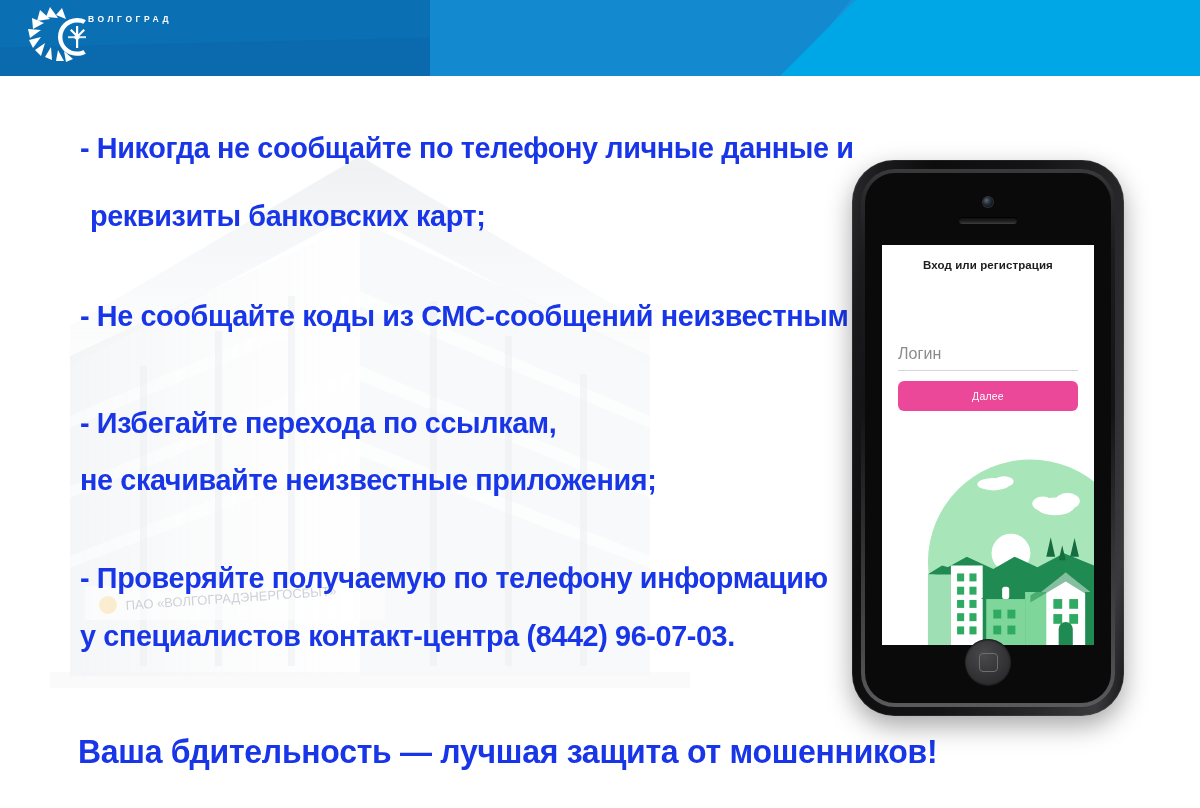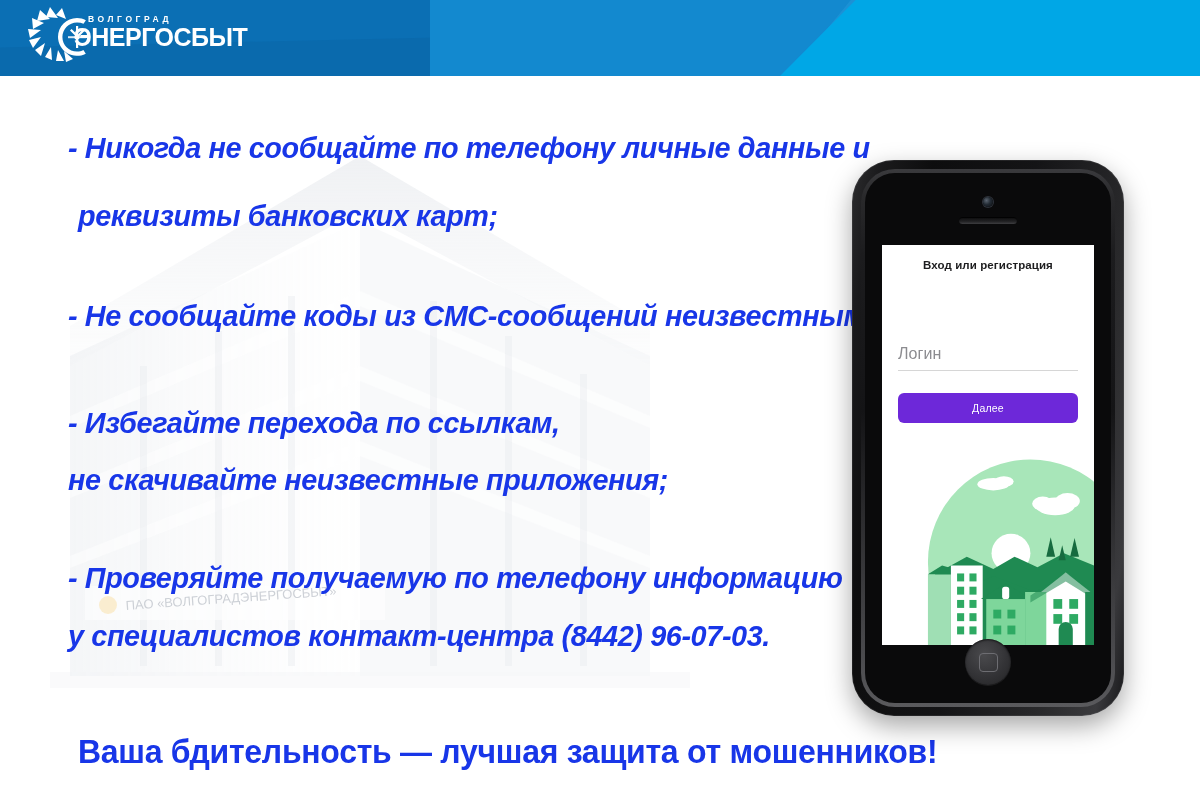--- a/index.html
+++ b/index.html
@@ -90,21 +90,21 @@
   
   #watermark{
     position:absolute;left:0;top:76px;width:1200px;height:660px;
     overflow:hidden;
     opacity:.5;
   }
   #watermark svg{position:absolute;left:30px;top:40px;}
 
   
   #copy{
-    position:absolute;left:0;top:76px;width:880px;height:640px;font-style:italic;
+    position:absolute;left:12px;top:76px;width:880px;height:640px;
   }
   .bullet{
     position:absolute;
     color:#1836e8;
     font-weight:bold;
     font-size:30px;
     line-height:1.45;
     letter-spacing:-0.4px;
     white-space:nowrap;
     font-family:"Liberation Sans",sans-serif;
@@ -192,22 +192,22 @@
   }
   #login-field{
     position:absolute;left:16px;top:100px;right:16px;
     border-bottom:1px solid #d6d6d6;
     padding-bottom:7px;
   }
   #login-placeholder{
     font-size:16px;color:#8c8c90;letter-spacing:.1px;
   }
   #next-btn{
-    position:absolute;left:16px;top:148px;right:16px;height:30px;
-    background:#6d28d9;
+    position:absolute;left:16px;top:136px;right:16px;height:30px;
+    background:#ec4899;
     border-radius:6px;
     display:flex;align-items:center;justify-content:center;text-align:center;
   }
   #next-label{font-size:10.5px;color:#ffffff;letter-spacing:.2px;}
   #illustration{
     position:absolute;left:0;bottom:0;width:100%;height:212px;
   }
   #illustration svg{display:block;width:100%;height:100%;}
 </style>
 </head>
@@ -227,21 +227,20 @@
         <g fill="#ffffff">
           <path d="M44 31c0-10.5 8.5-19 19-19 3.2 0 6.2.8 8.9 2.2l-2.4 3.6A14.6 14.6 0 0 0 63 16.4C54.9 16.4 48.4 23 48.4 31S54.9 45.6 63 45.6c2.3 0 4.5-.5 6.4-1.5l2.4 3.6A19 19 0 0 1 44 31z"></path>
           <path d="M26 4l10 9-13 2zM18 12l12 5-11 6zM14 23l13 1-11 8zM15 34l12-3-8 11zM21 44l10-7-4 13zM31 51l6-10 1 13zM42 55l2-11 6 11zM52 56l-2-11 9 8zM36 1l8 11-12-1zM48 2l4 11-10-4z"></path>
           <circle cx="63" cy="31" r="2.6"></circle>
           <path d="M62 20h2.2v22H62z"></path>
           <path d="M56 24.5l1.6-1.6 6 6-1.6 1.6zM69.4 22.9l1.6 1.6-6 6-1.6-1.6z"></path>
           <path d="M54 30.2h18v2H54z" opacity=".85"></path>
         </g>
       </svg>
       <div class="logo-top">ВОЛГОГРАД</div>
-      <div class="logo-word">ЭНЕРГОСБЫТ</div>
     </div>
 
   </div>
 
   <div id="watermark">
     <svg width="800" height="620" viewBox="0 0 800 620" aria-hidden="true">
       <defs>
         <linearGradient id="wg1" x1="0" y1="0" x2="0" y2="1">
           <stop offset="0%" stop-color="#d9dde3" stop-opacity=".85"></stop>
           <stop offset="100%" stop-color="#eef0f3" stop-opacity=".25"></stop>

